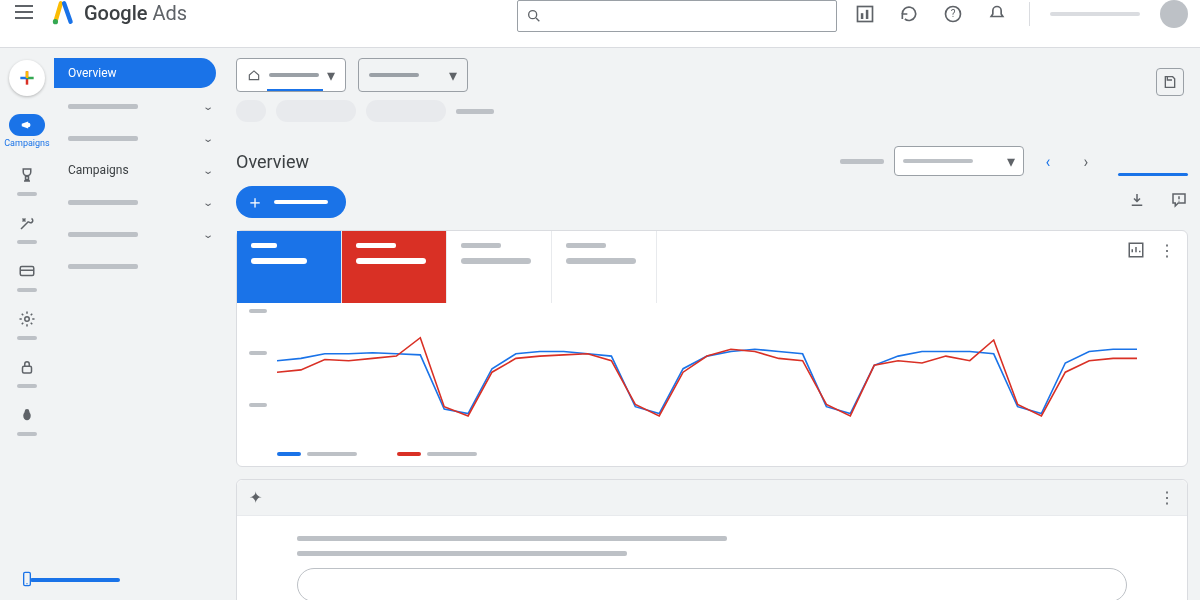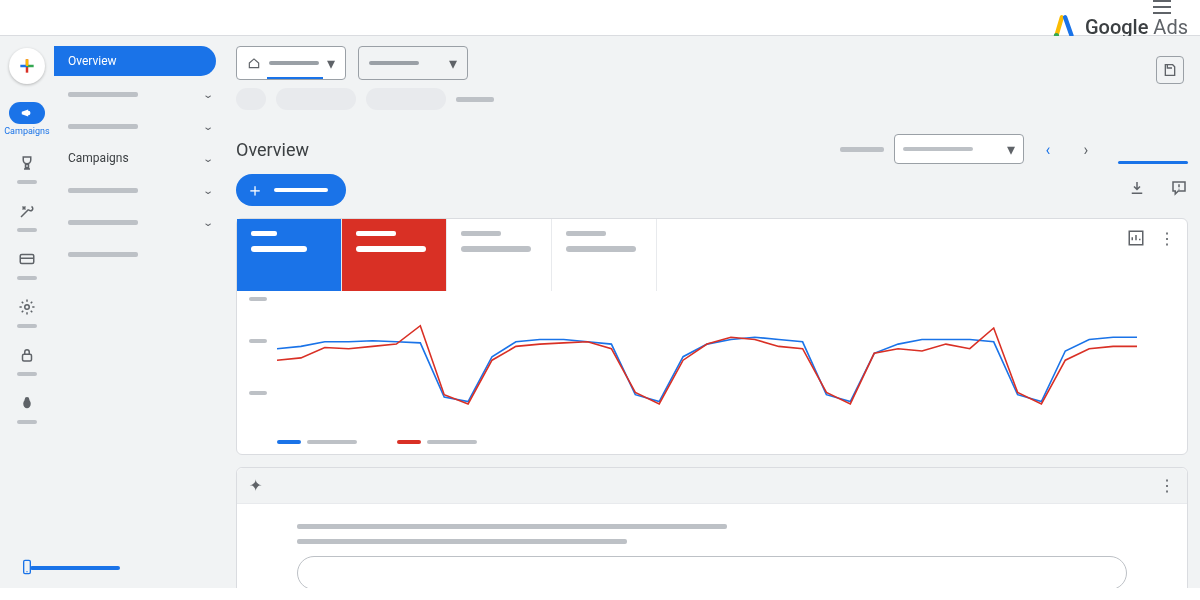--- a/index.html
+++ b/index.html
@@ -1,18 +1,18 @@
 <!DOCTYPE html>
 <html><head>
 <meta charset="utf-8">
 <style>
   * { box-sizing: border-box; margin: 0; padding: 0; }
   body { font-family: Roboto, Arial, sans-serif; background: #fff; width: 1200px; height: 600px; overflow: hidden; }
   
-  .header { height: 36px; display: flex; align-items: flex-end; padding: 0 12px; border-bottom: 1px solid #dadce0; flex-direction: column; }
+  .header { height: 48px; display: flex; align-items: flex-start; padding: 0 12px; border-bottom: 1px solid #dadce0; }
   .hamburger { width: 24px; height: 24px; display: flex; flex-direction: column; justify-content: center; gap: 4px; cursor: pointer; margin-right: 14px; }
   .hamburger span { height: 2px; background: #5f6368; width: 18px; margin-left: 3px; }
   .logo-wrap { display: flex; align-items: center; gap: 8px; }
   .logo-wrap .prodname { font-size: 20px; color: #5f6368; }
   .logo-wrap .prodname strong { color: #3c4043; font-weight: 500; }
   .search { flex: 0 0 320px; margin-left: 330px; }
   .search .box { height: 32px; border: 1px solid #9aa0a6; border-radius: 2px; display: flex; align-items: center; padding: 0 8px; }
   .search .mag { color: #5f6368; }
   .header-right { margin-left: auto; display: flex; align-items: center; gap: 20px; }
   .header-icon { width: 24px; height: 24px; color: #5f6368; cursor: pointer; display:flex; align-items:center; justify-content:center; }

